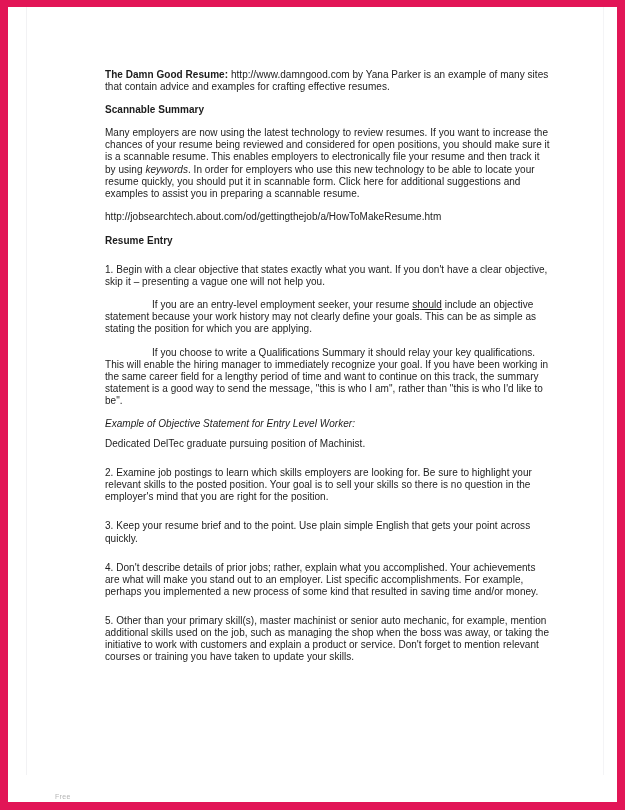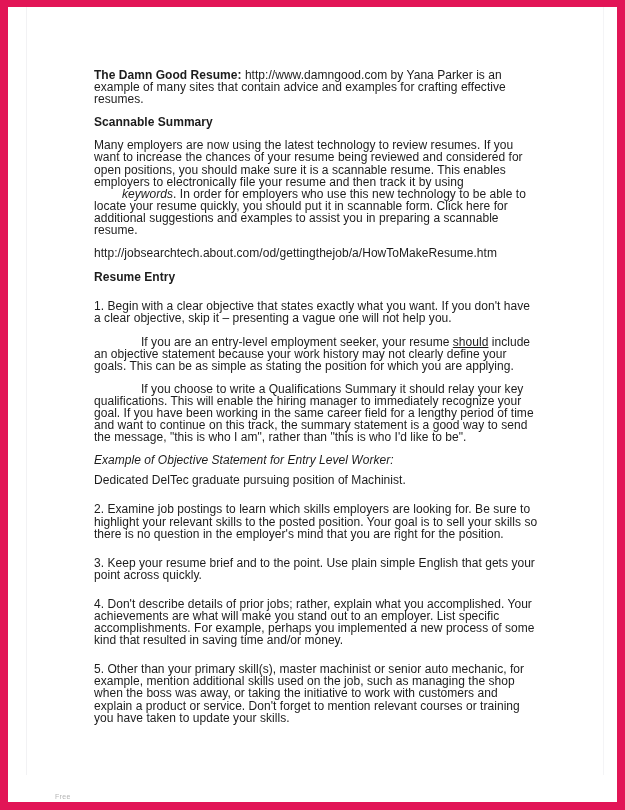--- a/index.html
+++ b/index.html
@@ -30,42 +30,41 @@
     top: 0px;
     width: 578px;
     height: 768px;
     background: #ffffff;
     border-left: 1px solid #f2f2f4;
     border-right: 1px solid #f4f4f6;
     box-sizing: border-box;
   }
   .doc-body {
     position: absolute;
-    left: 67px;
+    left: 78px;
     top: 62px;
     width: 445px;
     color: #1c1c1c;
-    font-size: 12px;
+    font-size: 10px;
     line-height: 12.1px;
     letter-spacing: 0.04px;
     text-align: left;
   }
   .p {
     margin: 0 0 11px 0;
   }
   .hd {
     font-weight: bold;
     margin: 0 0 11px 0;
   }
   .lead {
     font-weight: bold;
   }
   .ital {
     font-style: italic;
-    margin-left: 28px;
   }
   .und {
     text-decoration: underline;
     margin-top: 48px;
   }
   .indent {
     text-indent: 47px;
   }
   .ex-head {
     font-style: italic;

